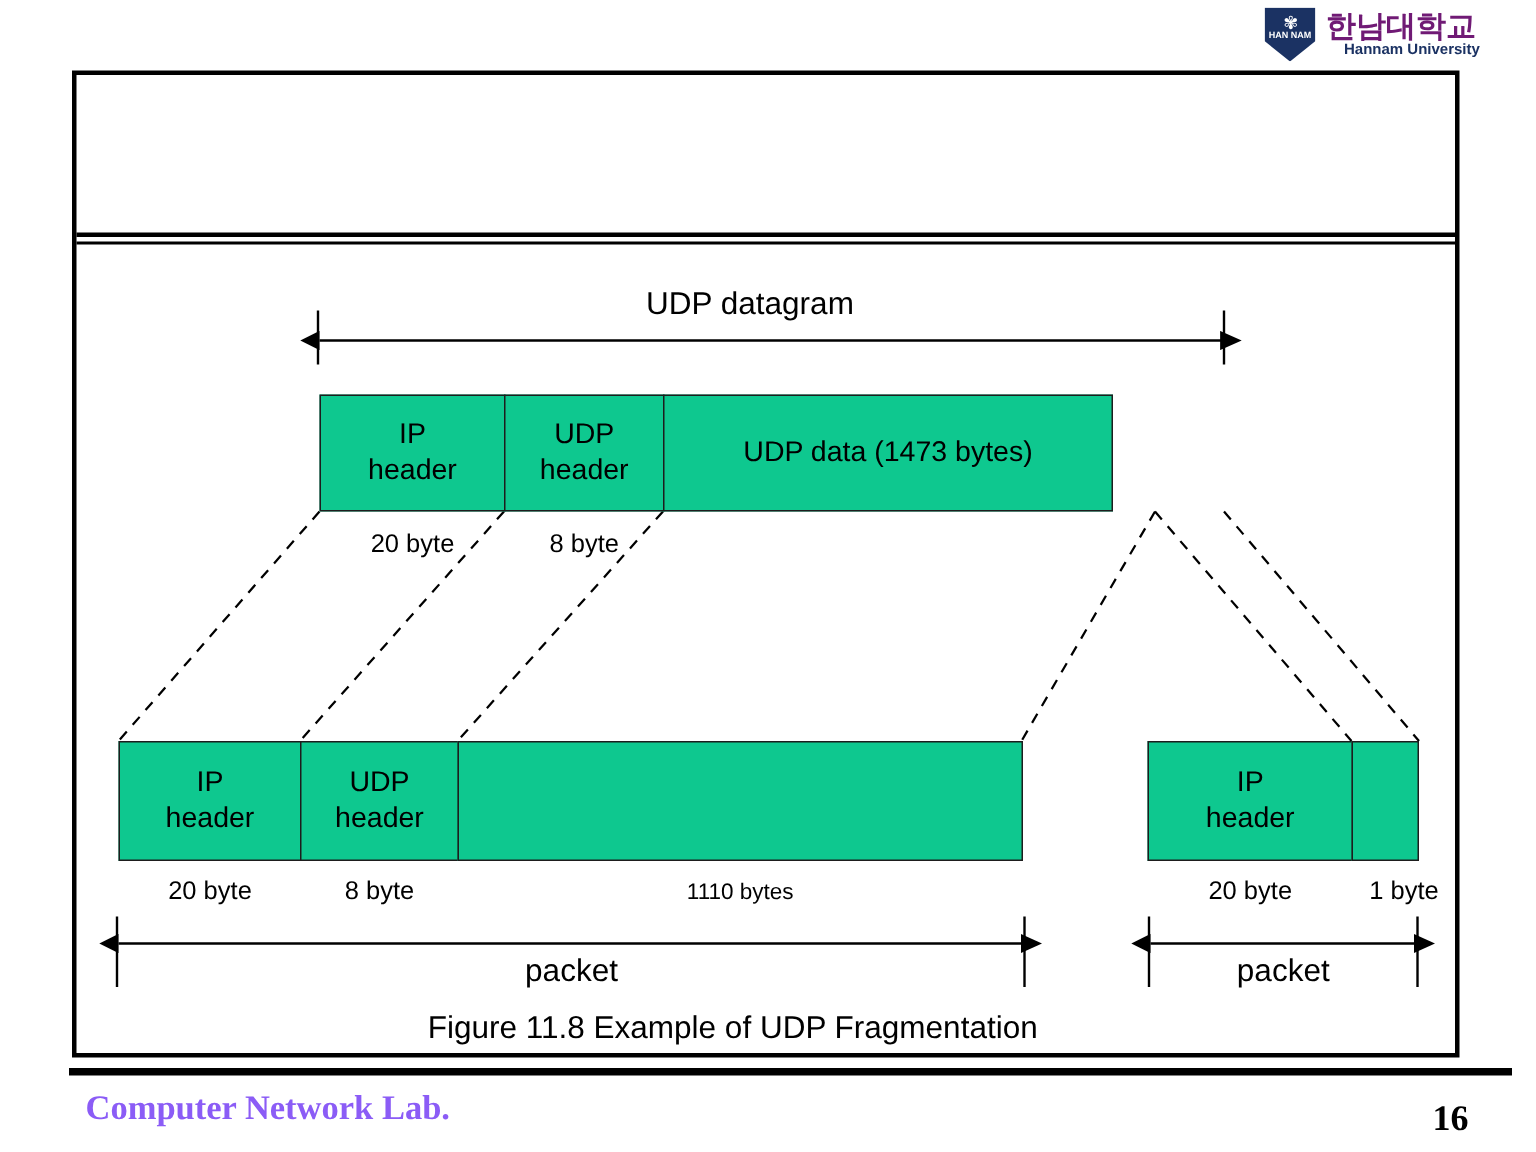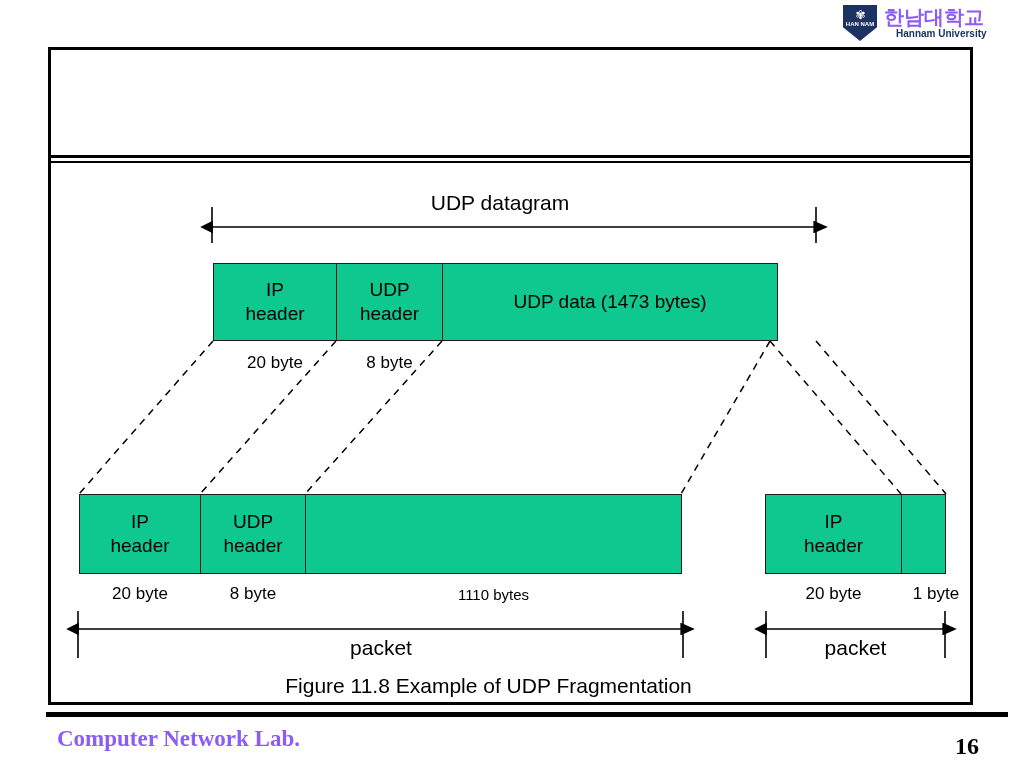--- a/index.html
+++ b/index.html
@@ -56,21 +56,21 @@
     color: #ffffff;
     font-size: 6px;
     line-height: 6.5px;
     font-weight: bold;
     font-family: "Liberation Sans", sans-serif;
   }
   #logo-text { line-height: 1; }
   #logo-ko {
     font-size: 20px;
     font-weight: bold;
-    color: #8b5cf6;
+    color: #701a75;
     letter-spacing: 0px;
     font-family: "DejaVu Sans", sans-serif;
   }
   #logo-en {
     font-size: 10px;
     font-weight: bold;
     color: #1b3263;
     margin-top: 2px;
     font-family: "Liberation Sans", sans-serif;
     padding-left: 12px;
@@ -243,21 +243,21 @@
 <div class="lbl" style="left:0;top:191px;width:1000px;text-align:center;font-size:21px;">UDP datagram</div>
 
 <div class="block" style="left:213px;top:263px;width:124px;height:78px;">
   <span>IP</span>
   <span>header</span>
 </div>
 <div class="block" style="left:336px;top:263px;width:107px;height:78px;">
   <span>UDP</span>
   <span>header</span>
 </div>
-<div class="block" style="left:442px;top:263px;width:336px;height:78px;justify-content:center;">
+<div class="block" style="left:442px;top:263px;width:300px;height:78px;justify-content:center;">
   <span>UDP data (1473 bytes)</span>
 </div>
 
 <div class="lbl" style="left:213px;top:353px;width:124px;text-align:center;font-size:17px;">20 byte</div>
 <div class="lbl" style="left:336px;top:353px;width:107px;text-align:center;font-size:17px;">8 byte</div>
 
 <div class="block" style="left:79px;top:494px;width:122px;height:80px;">
   <span>IP</span>
   <span>header</span>
 </div>

